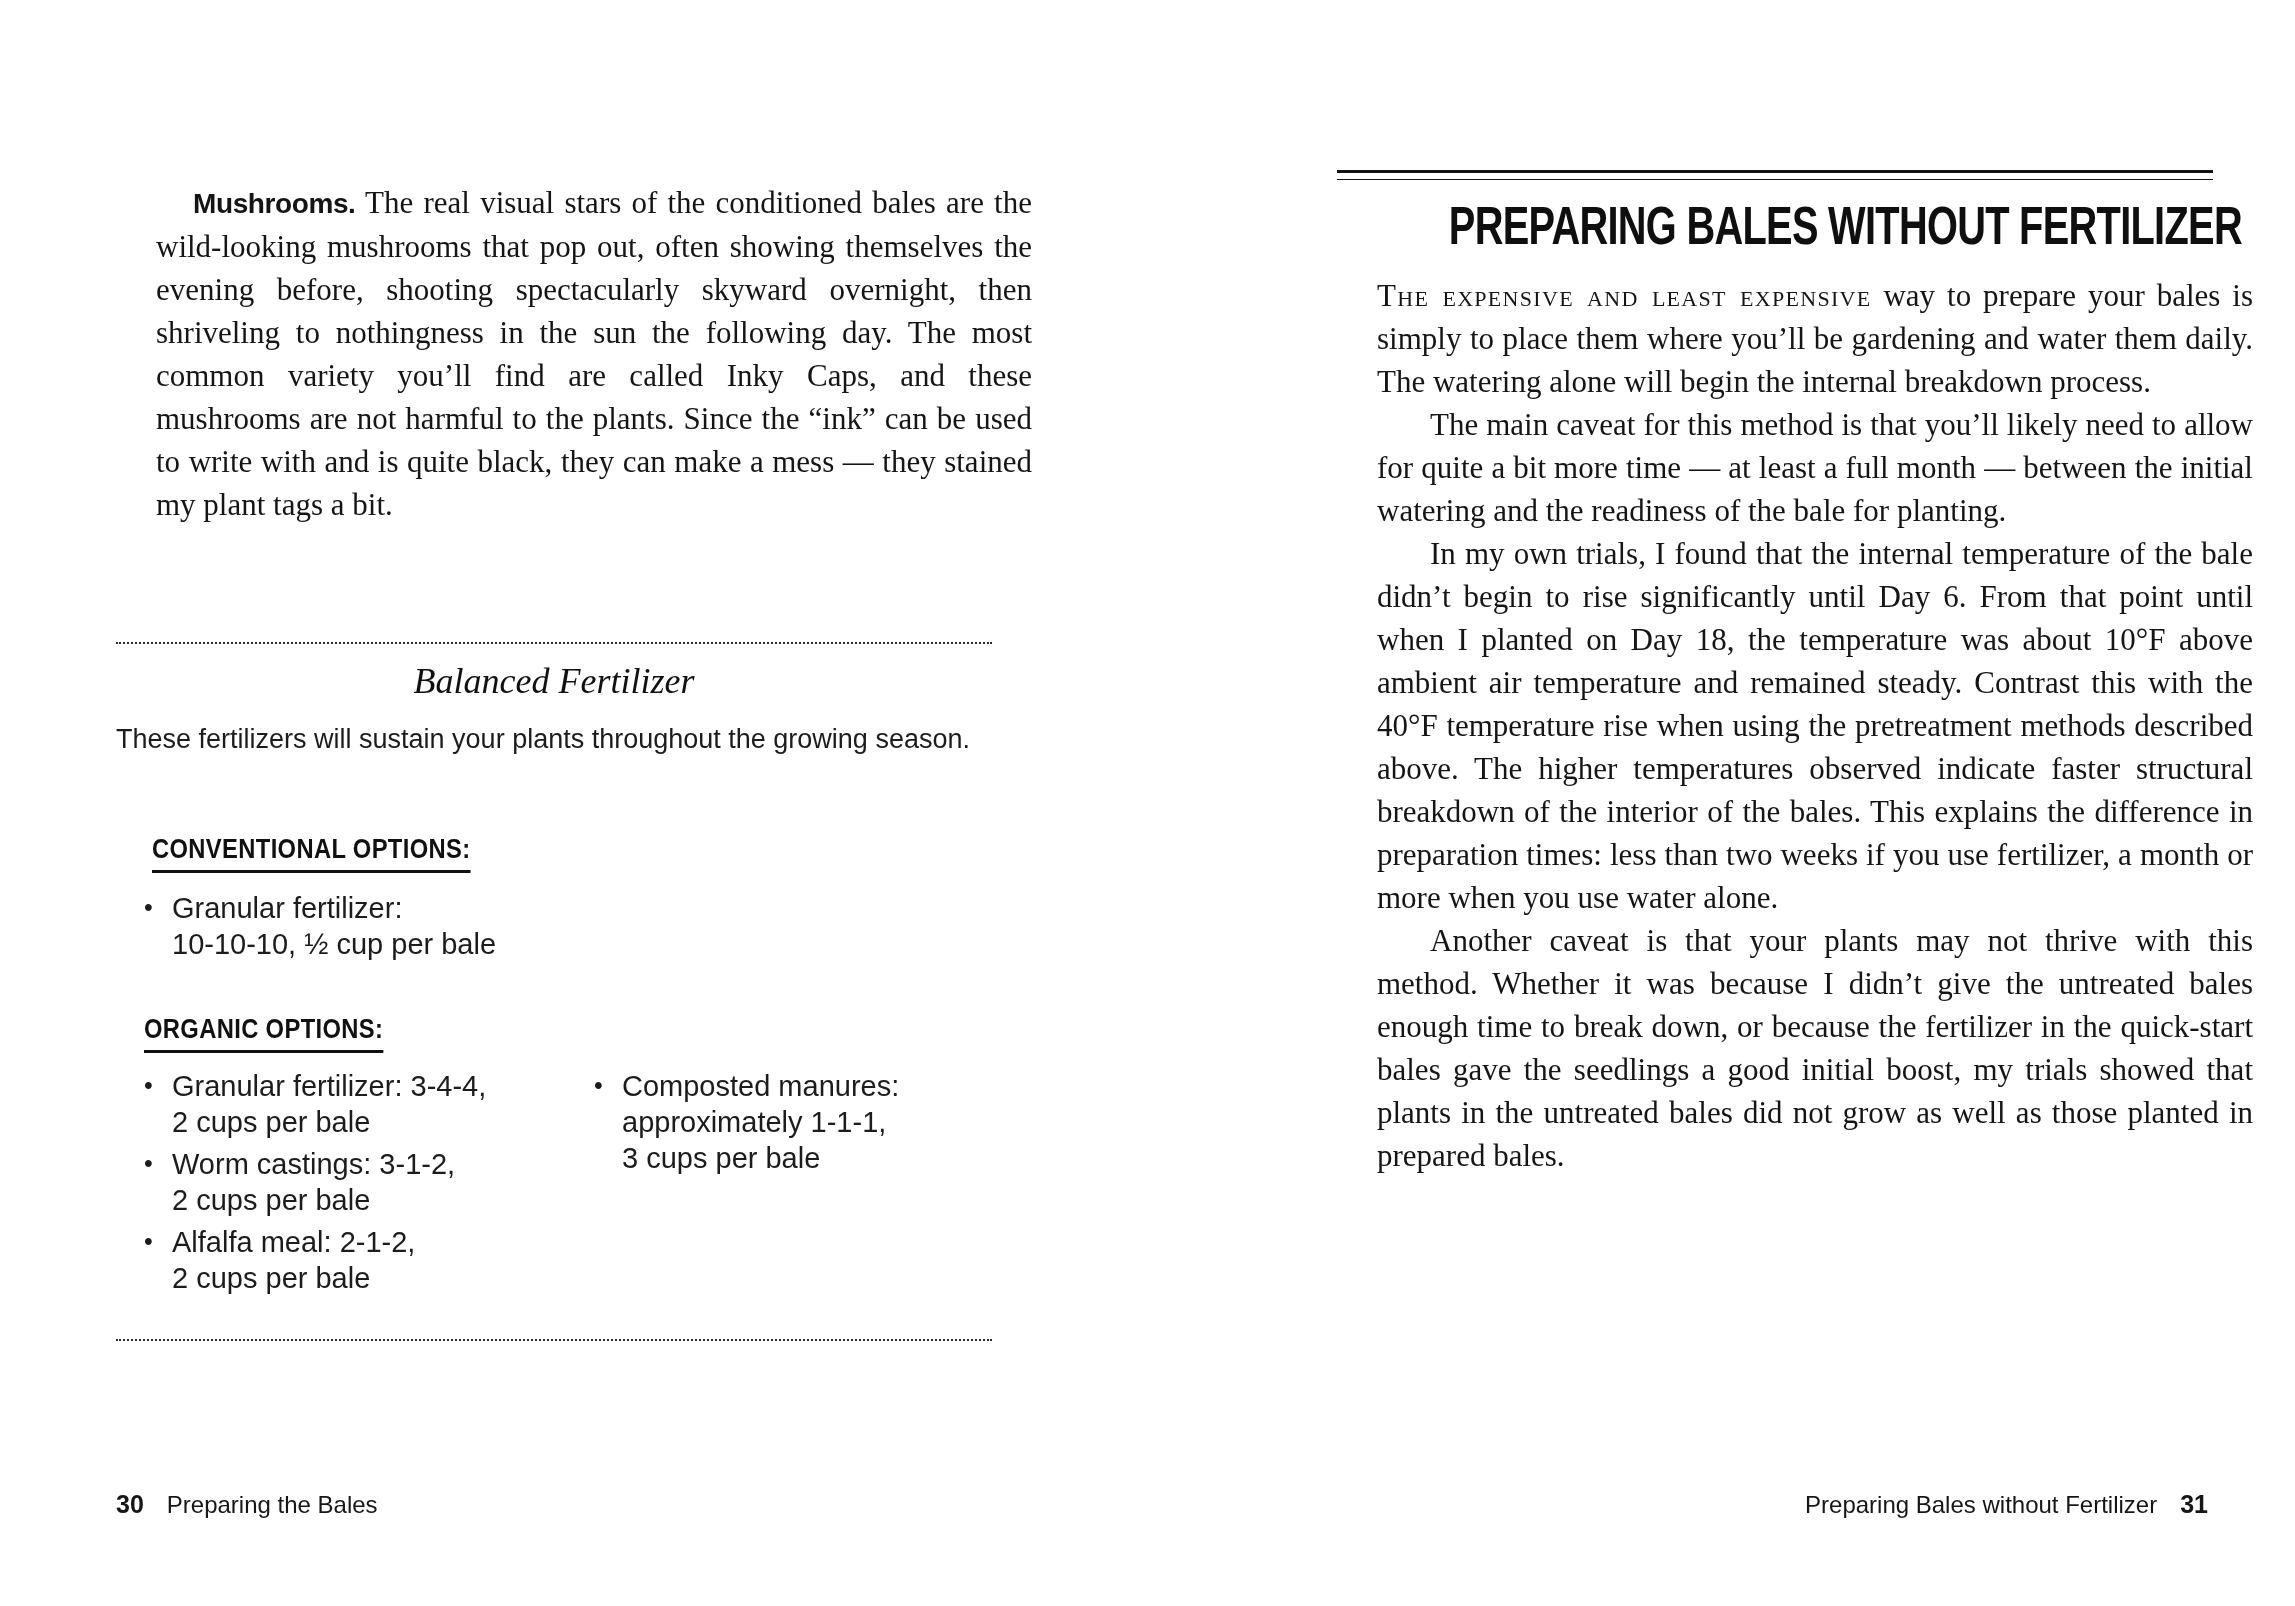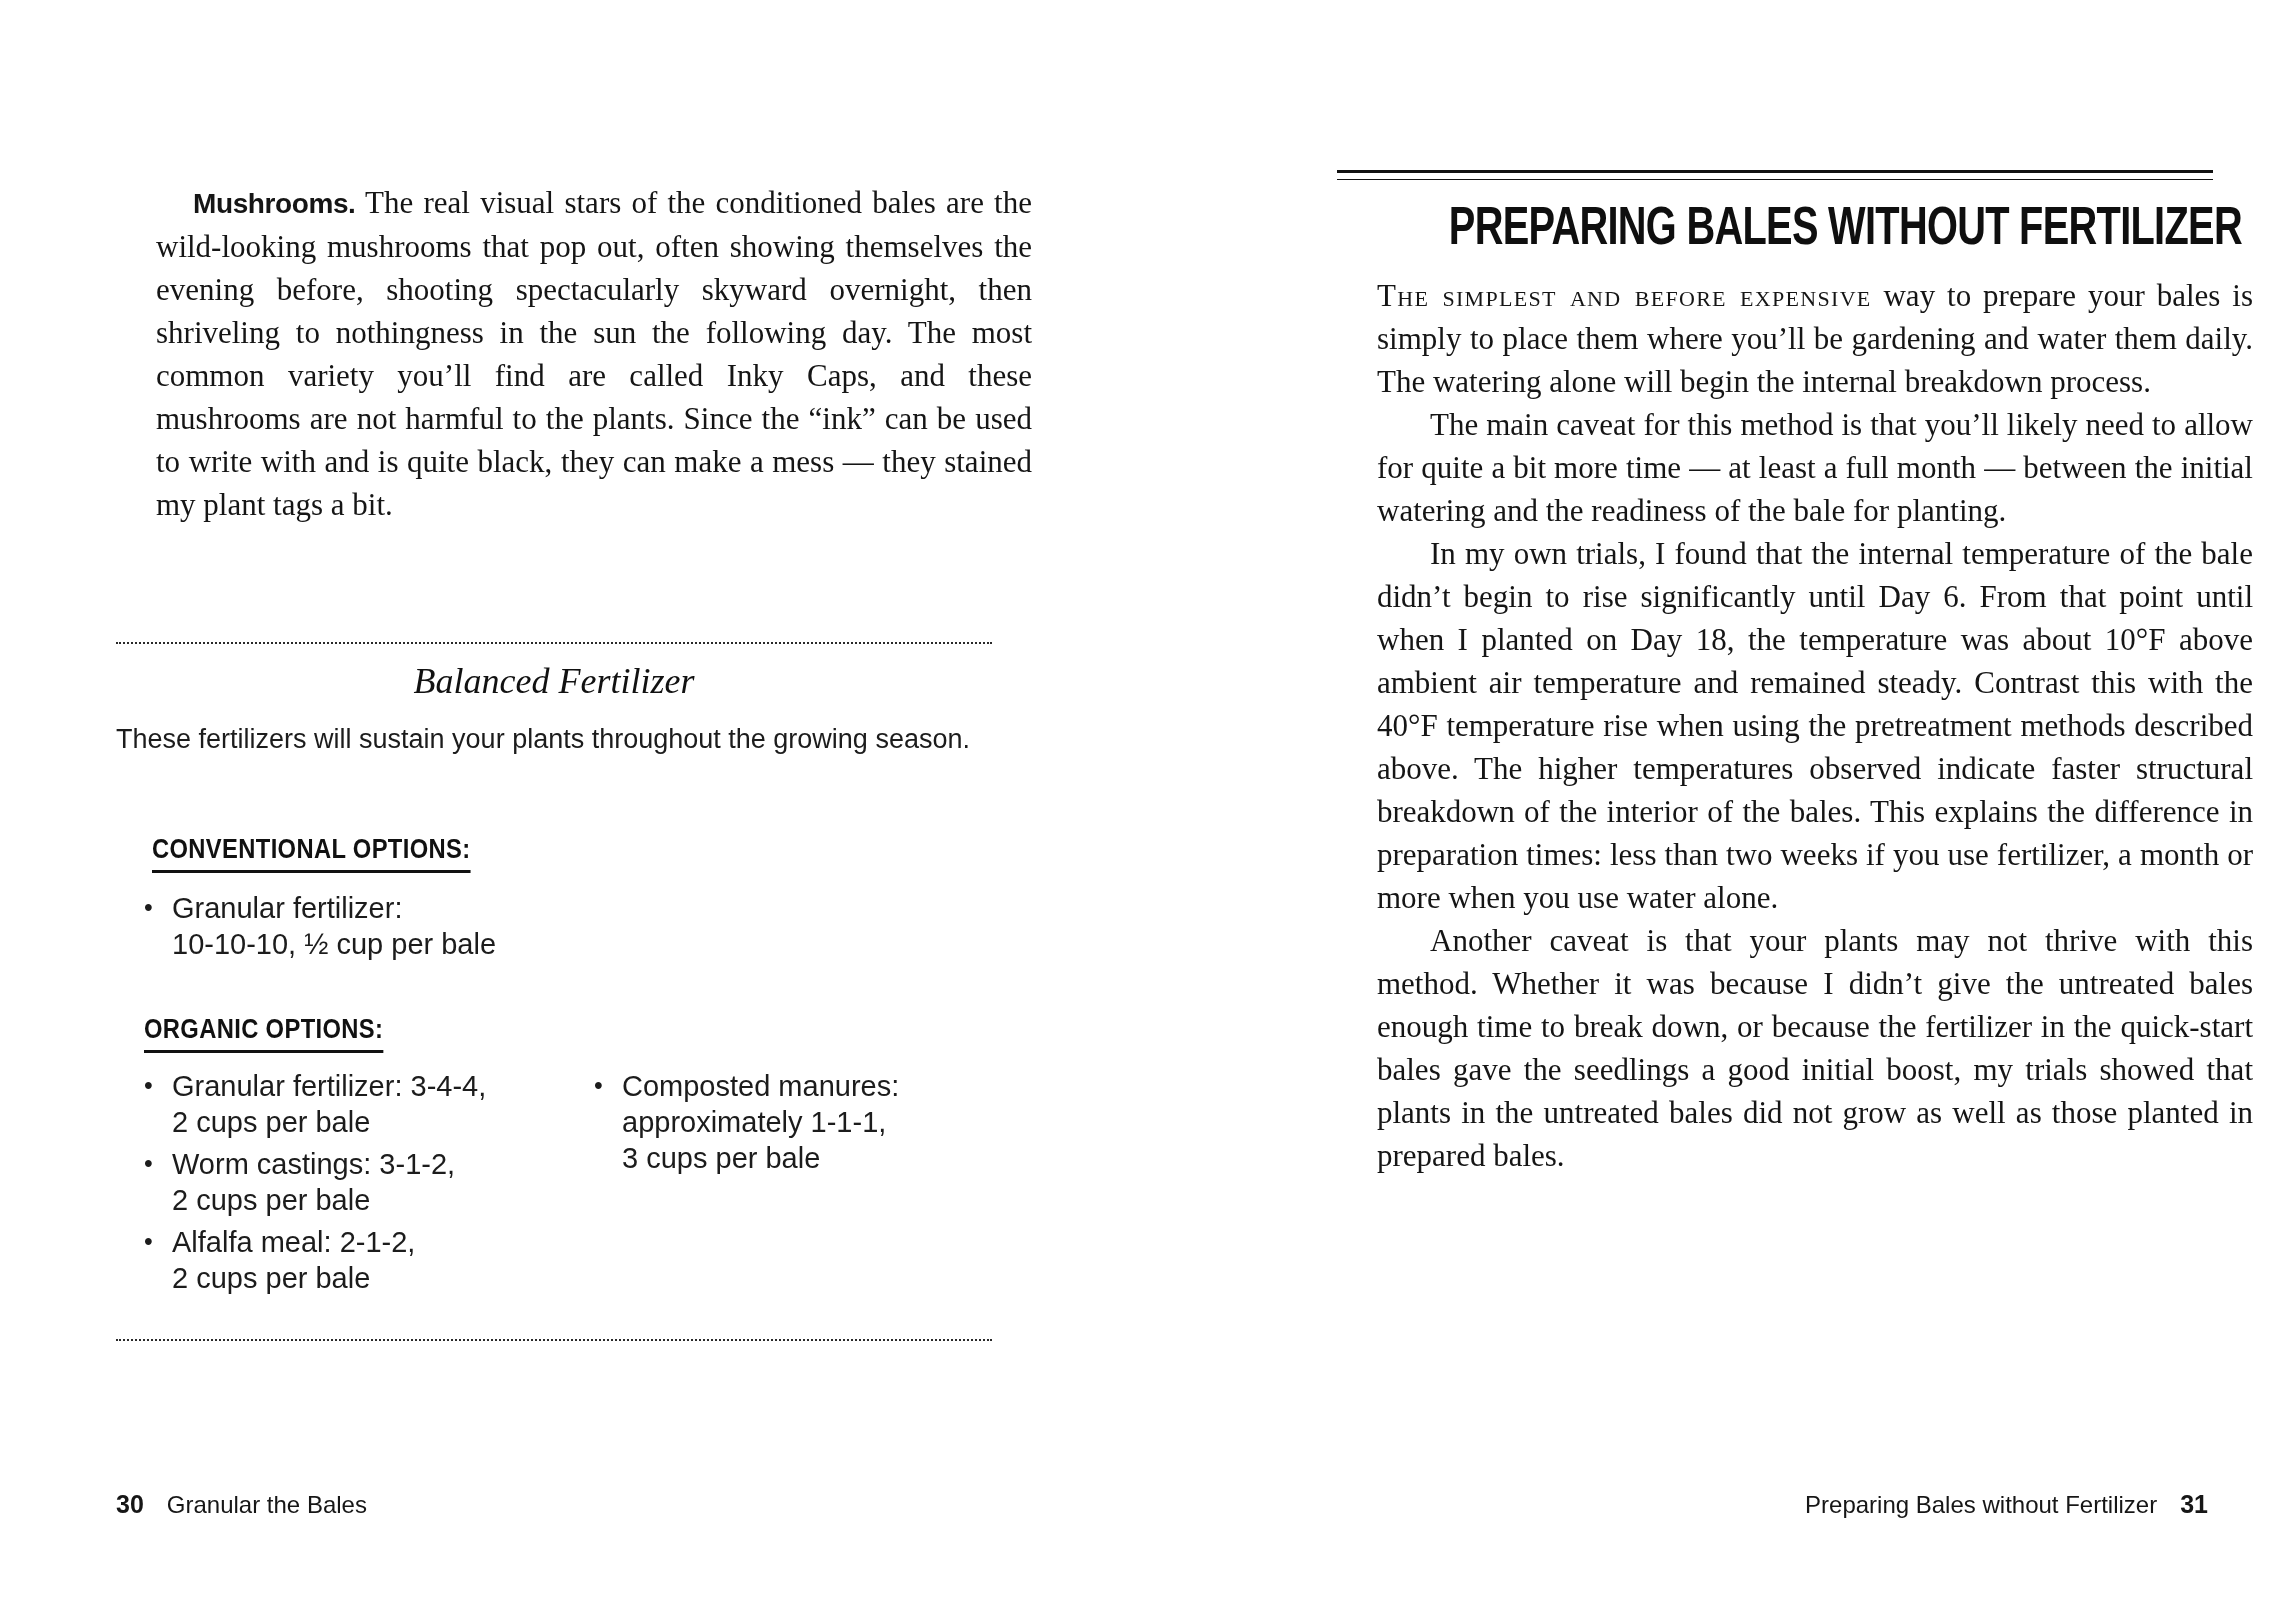--- a/index.html
+++ b/index.html
@@ -153,34 +153,34 @@
       <div class="opt-col-2">
         <div class="li"><span class="li-text">Composted manures:
 approximately 1-1-1,
 3 cups per bale</span></div>
       </div>
     </div>
 
     <div class="dotted-rule rule-2"></div>
 
     <div class="footer footer-left">
-      <span class="folio">30</span><span>Granular the Bales</span>
+      <span class="folio">30</span><span>Preparing the Bales</span>
     </div>
   </div>
 
   <div class="col-right">
 
     <div class="double-rule"></div>
 
     <div class="page-title">
       <span>PREPARING BALES WITHOUT FERTILIZER</span>
     </div>
 
     <div class="body-text para">
-      <p><span class="smallcaps">The simplest and before expensive</span><span> way to prepare your bales is simply to place them where you’ll be gardening and water them daily. The watering alone will begin the internal breakdown process.</span></p>
+      <p><span class="smallcaps">The expensive and least expensive</span><span> way to prepare your bales is simply to place them where you’ll be gardening and water them daily. The watering alone will begin the internal breakdown process.</span></p>
       <p>The main caveat for this method is that you’ll likely need to allow for quite a bit more time — at least a full month — between the initial watering and the readiness of the bale for planting.</p>
       <p>In my own trials, I found that the internal temperature of the bale didn’t begin to rise significantly until Day 6. From that point until when I planted on Day 18, the temperature was about 10°F above ambient air temperature and remained steady. Contrast this with the 40°F temperature rise when using the pretreatment methods described above. The higher temperatures observed indicate faster structural breakdown of the interior of the bales. This explains the difference in preparation times: less than two weeks if you use fertilizer, a month or more when you use water alone.</p>
       <p>Another caveat is that your plants may not thrive with this method. Whether it was because I didn’t give the untreated bales enough time to break down, or because the fertilizer in the quick-start bales gave the seedlings a good initial boost, my trials showed that plants in the untreated bales did not grow as well as those planted in prepared bales.</p>
     </div>
 
     <div class="footer footer-right">
       <span>Preparing Bales without Fertilizer</span><span class="folio">31</span>
     </div>
   </div>
 

